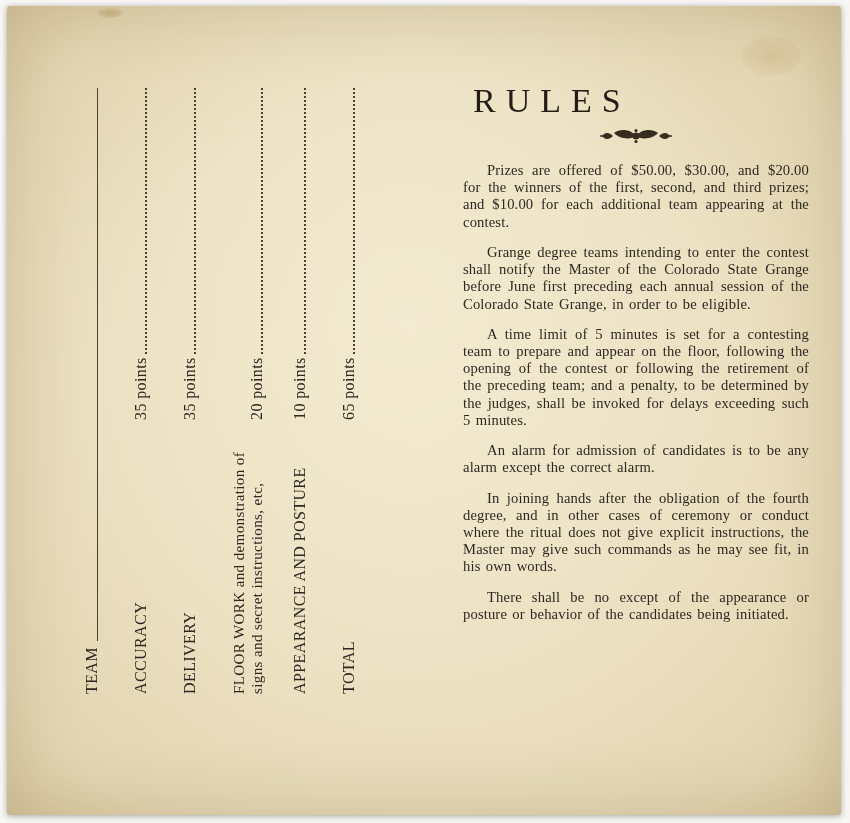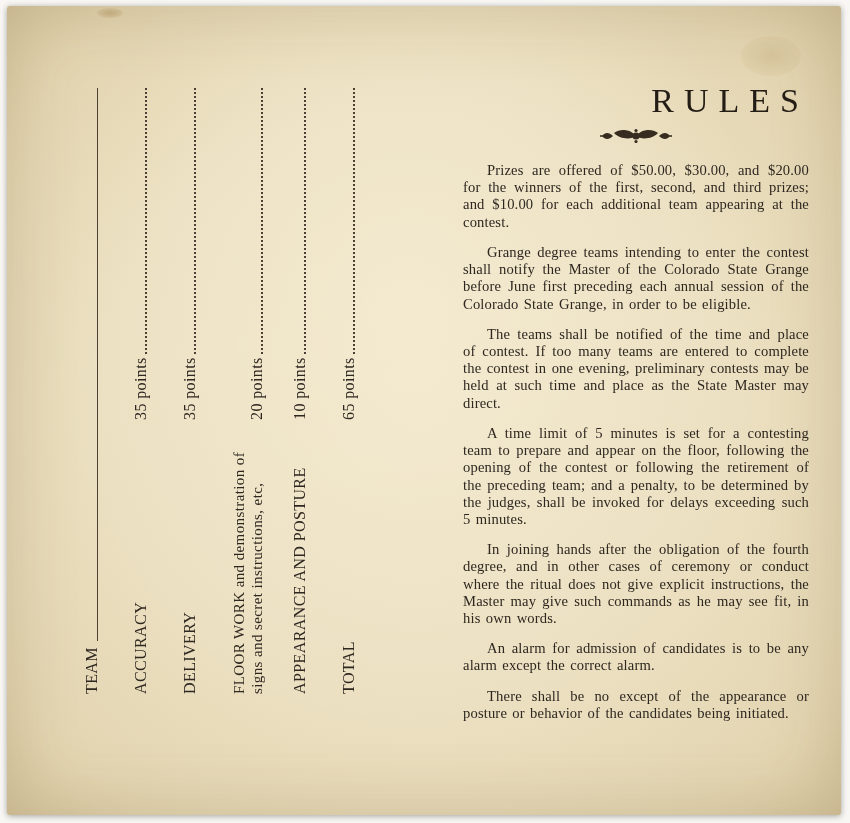--- a/index.html
+++ b/index.html
@@ -42,21 +42,21 @@
     border-bottom:2px dotted #4b4033;
     margin-bottom:4px; min-width:30px;
   }
   .leader.solid { border-bottom:1.5px solid #4b4033; }
   .score-row.floor-row { margin-bottom:24px; }
   .score-row.floor-row .label { font-size:15px; line-height:1.25; }
 
   
   .rules-col { position:absolute; left:456px; top:76px; width:346px; }
   .rules-title {
-    text-align:right; font-size:34px; letter-spacing:10px;
+    text-align:left; font-size:34px; letter-spacing:10px;
     font-weight:normal; margin:0 0 6px 0; color:#241d15;
     text-indent:10px; 
   }
   .ornament { text-align:center; margin-bottom:16px; height:20px; }
   .rules-body p {
     margin:0 0 13px 0;
     font-size:14.6px; line-height:1.18;
     text-align:justify; text-indent:24px;
     word-spacing:1.5px; letter-spacing:0.15px;
     color:#2e2720;
@@ -124,20 +124,19 @@
           <path d="M16 10 c-4 -4 -8 -4 -11 0 c3 4 7 4 11 0 z" stroke-width="0"></path>
           <path d="M62 10 c4 -4 8 -4 11 0 c-3 4 -7 4 -11 0 z" stroke-width="0"></path>
           <path d="M3 10 h6 M69 10 h6" stroke-width="1.4" fill="none"></path>
         </g>
       </svg>
     </div>
 
     <div class="rules-body">
       <p>Prizes are offered of $50.00, $30.00, and $20.00 for the winners of the first, second, and third prizes; and $10.00 for each additional team appearing at the contest.</p>
       <p>Grange degree teams intending to enter the contest shall notify the Master of the Colorado State Grange before June first preceding each annual session of the Colorado State Grange, in order to be eligible.</p>
-      <p>The teams shall be notified of the time and place of contest.  If too many teams are entered to complete the contest in one evening, preliminary contests may be held at such time and place as the State Master may direct.</p>
       <p>A time limit of 5 minutes is set for a contesting team to prepare and appear on the floor, following the opening of the contest or following the retirement of the preceding team; and a penalty, to be determined by the judges, shall be invoked for delays exceeding such 5 minutes.</p>
+      <p>An alarm for admission of candidates is to be any alarm except the correct alarm.</p>
       <p>In joining hands after the obligation of the fourth degree, and in other cases of ceremony or conduct where the ritual does not give explicit instructions, the Master may give such commands as he may see fit, in his own words.</p>
-      <p>An alarm for admission of candidates is to be any alarm except the correct alarm.</p>
       <p>There shall be no except of the appearance or posture or behavior of the candidates being initiated.</p>
     </div>
   </div>
 </div>
 
 </body></html>

